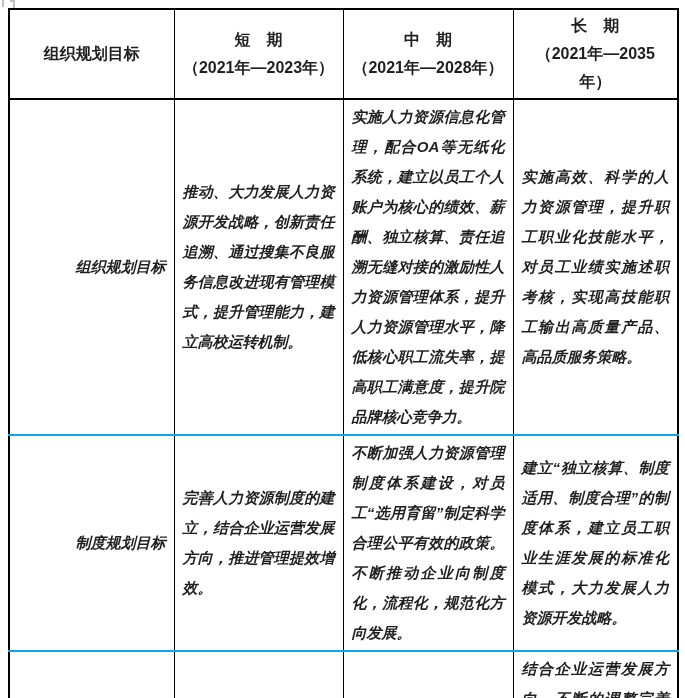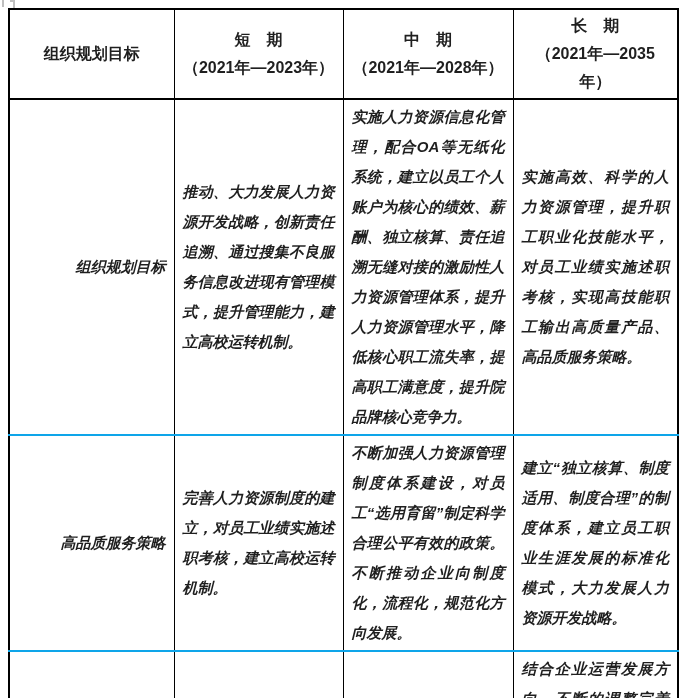--- a/index.html
+++ b/index.html
@@ -100,22 +100,22 @@
     </tr>
 
     <tr class="body-row row-org">
       <td class="label-cell">组织规划目标</td>
       <td class="body-cell">推动、大力发展人力资源开发战略，创新责任追溯、通过搜集不良服务信息改进现有管理模式，提升管理能力，建立高校运转机制。</td>
       <td class="body-cell">实施人力资源信息化管理，配合OA等无纸化系统，建立以员工个人账户为核心的绩效、薪酬、独立核算、责任追溯无缝对接的激励性人力资源管理体系，提升人力资源管理水平，降低核心职工流失率，提高职工满意度，提升院品牌核心竞争力。</td>
       <td class="body-cell">实施高效、科学的人力资源管理，提升职工职业化技能水平，对员工业绩实施述职考核，实现高技能职工输出高质量产品、高品质服务策略。</td>
     </tr>
 
     <tr class="body-row row-sys">
-      <td class="label-cell">高品质服务策略</td>
-      <td class="body-cell">完善人力资源制度的建立，对员工业绩实施述职考核，建立高校运转机制。</td>
+      <td class="label-cell">制度规划目标</td>
+      <td class="body-cell">完善人力资源制度的建立，结合企业运营发展方向，推进管理提效增效。</td>
       <td class="body-cell">不断加强人力资源管理制度体系建设，对员工“选用育留”制定科学合理公平有效的政策。不断推动企业向制度化，流程化，规范化方向发展。</td>
       <td class="body-cell">建立“独立核算、制度适用、制度合理”的制度体系，建立员工职业生涯发展的标准化模式，大力发展人力资源开发战略。</td>
     </tr>
 
     <tr class="body-row row-staff">
       <td class="label-cell">人员规划目标</td>
       <td class="body-cell">健全职能机构，通过校园招聘、社会招聘补充关键岗位管理人员</td>
       <td class="body-cell">对企业用人总量、用人结构、进行整体科学预测的分析，不断加强企业用员的定岗定编提升工作，</td>
       <td class="body-cell">结合企业运营发展方向，不断的调整完善用人模式，使人员需求和供应平衡。不断提升优化满足顾客需求的质量服务人员的结构，同时加大产品服务人员的激励程度。</td>
     </tr>

